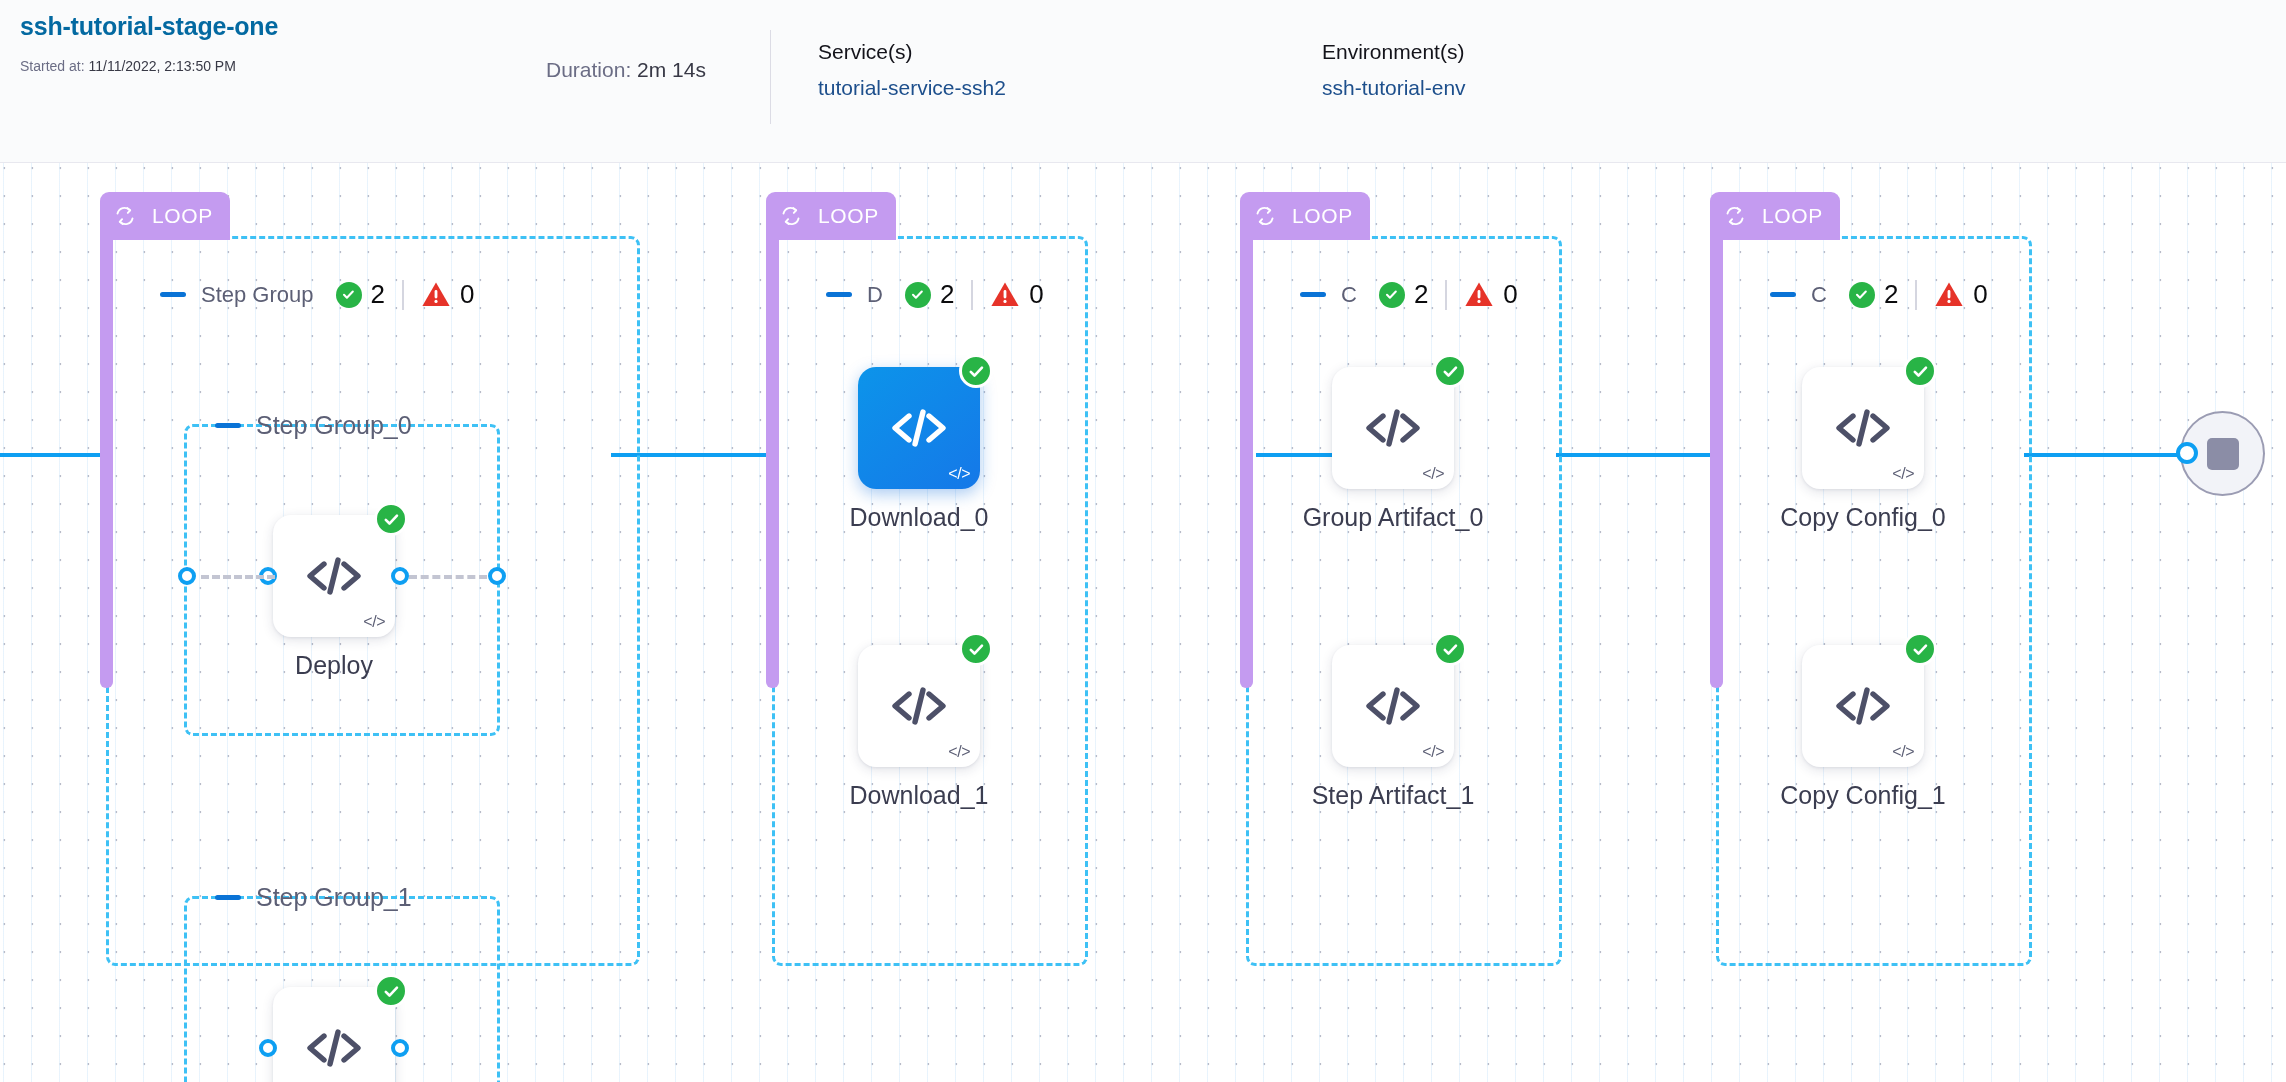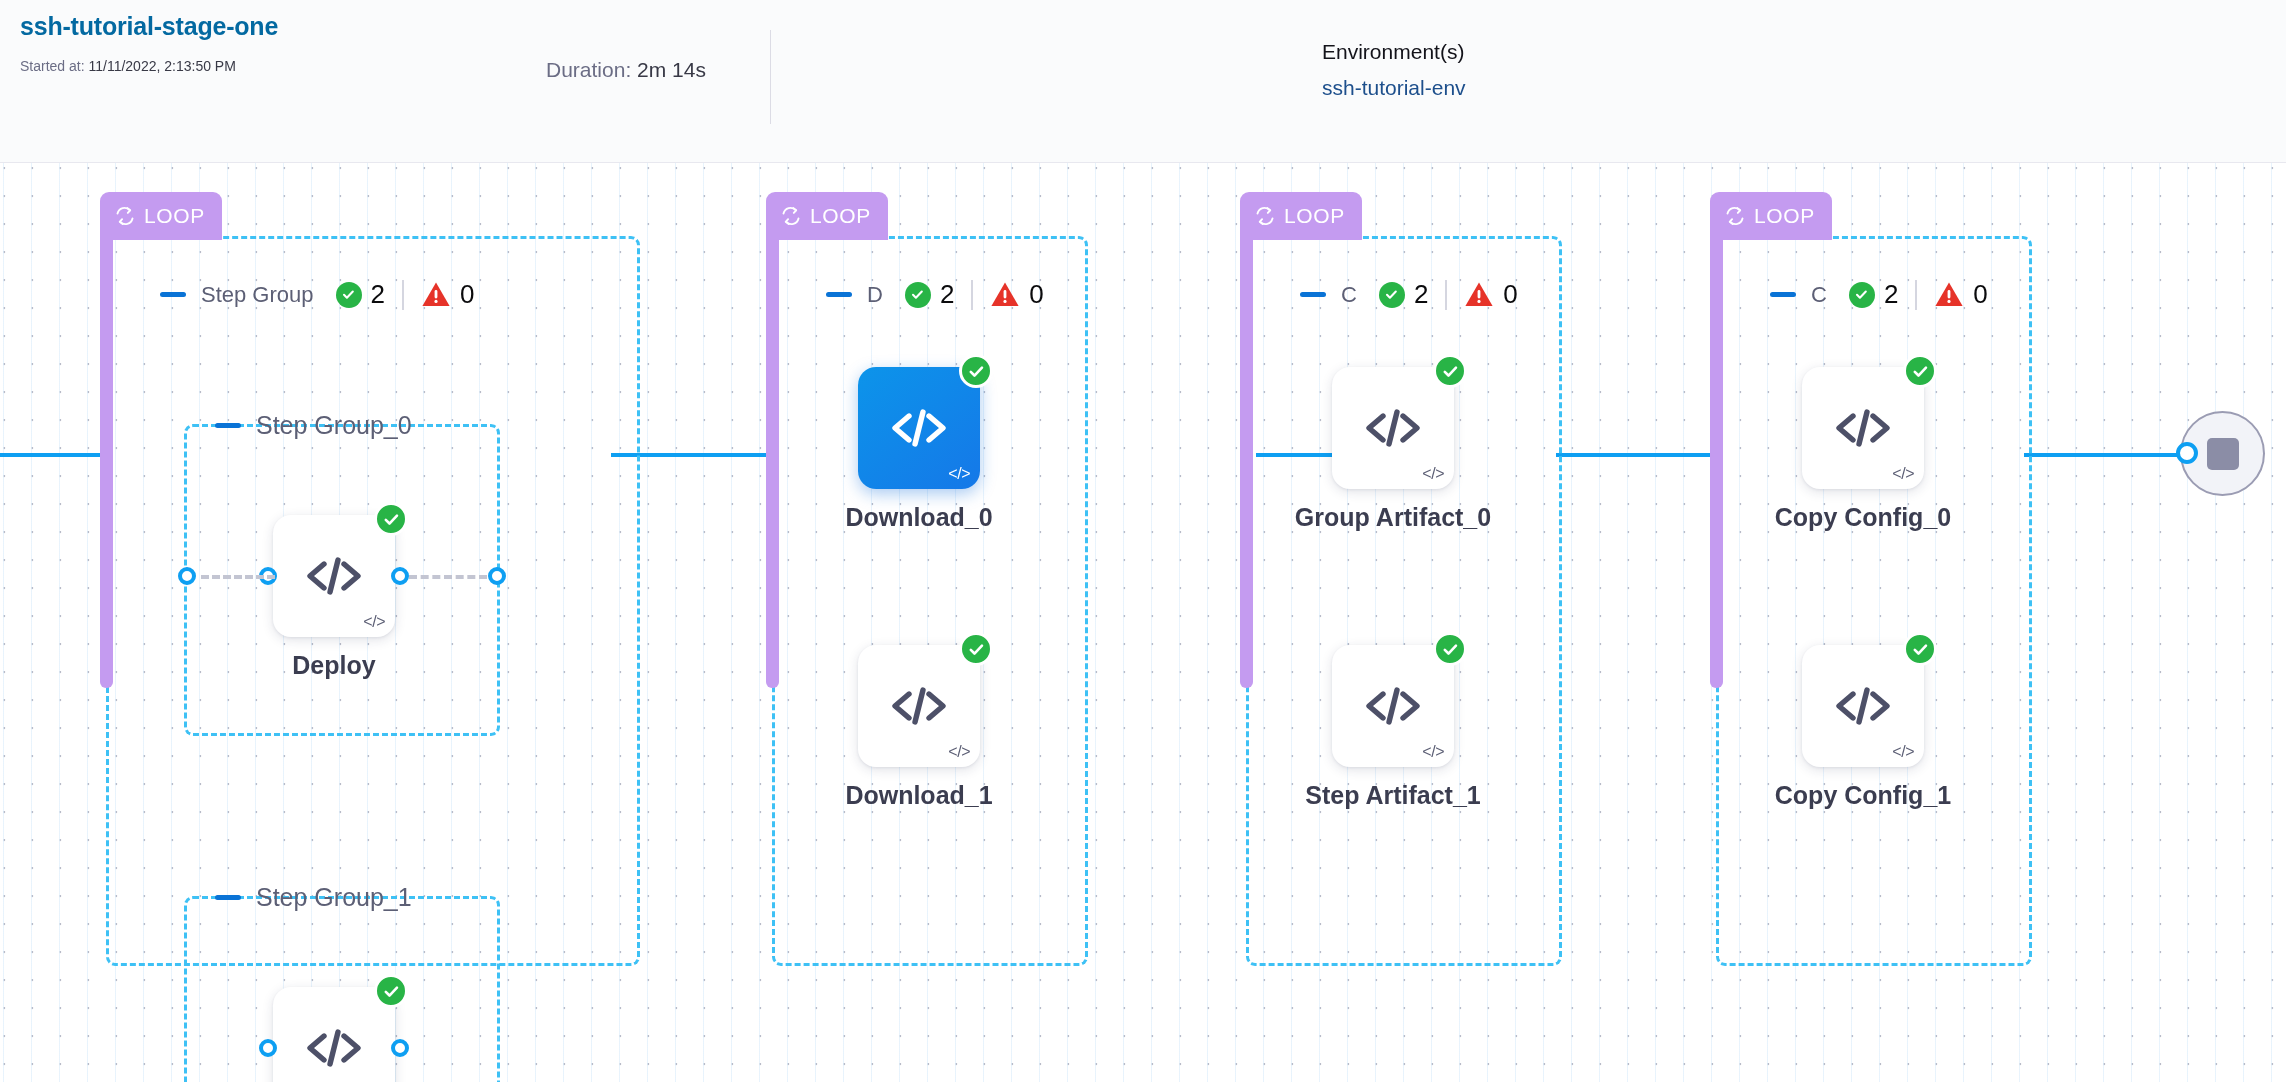--- a/index.html
+++ b/index.html
@@ -88,21 +88,21 @@
     background: #fff; border: 4px solid #0e9ff2;
   }
   .end-port { left: 2176px; top: 279px; }
 
   
   .loop-group { position: absolute; }
   .loop-badge {
     position: absolute; left: 0px; top: 0px;
     height: 48px; padding: 0 17px 0 13px;
     background: #c49bf0; border-radius: 9px 9px 0 0;
-    display: flex; align-items: center; gap: 7px;
+    display: flex; align-items: center; gap: 15px;
     color: #ffffff; font-size: 21px; letter-spacing: 0.6px;
     z-index: 3;
   }
   .loop-badge svg { display: block; }
   .loop-bar {
     position: absolute; left: 0px; top: 44px;
     width: 13px; height: 150px;
     background: #c49bf0; border-radius: 0 0 6px 6px;
     z-index: 3;
   }
@@ -167,21 +167,21 @@
   }
   .node-card.selected .node-corner { color: #ffffff; }
   .node-status {
     position: absolute; right: -13px; top: -13px;
     width: 34px; height: 34px; border-radius: 50%;
     background: #28b446; border: 3px solid #ffffff;
     display: flex; align-items: center; justify-content: center;
   }
   .node-label {
     position: absolute; left: 50%; transform: translateX(-50%);
-    top: 136px; font-size: 25px; color: #3b3d50; white-space: nowrap; font-weight: bold;
+    top: 136px; font-size: 25px; color: #3b3d50; white-space: nowrap;
   }
   .node-port {
     position: absolute; width: 18px; height: 18px; border-radius: 50%;
     background: #fff; border: 4px solid #0e9ff2; top: 52px;
   }
   .node-port.left  { left: -14px; }
   .node-port.right { right: -14px; }
   .dash-link {
     position: absolute; height: 0; top: 60px;
     border-top: 4px dashed #c3c5d2;
@@ -202,20 +202,24 @@
     <span>11/11/2022, 2:13:50 PM</span>
   </div>
 
   <div class="hdr-duration">
     <span class="lbl">Duration:</span>
     <span>2m 14s</span>
   </div>
 
   <div class="hdr-divider"></div>
 
+  <div class="hdr-col hdr-col-svc">
+    <div class="col-title">Service(s)</div>
+    <div class="col-link">tutorial-service-ssh2</div>
+  </div>
 
   <div class="hdr-col hdr-col-env">
     <div class="col-title">Environment(s)</div>
     <div class="col-link">ssh-tutorial-env</div>
   </div>
 </div>
 
 <div class="canvas">
 
   <div class="edge edge-0"></div>

